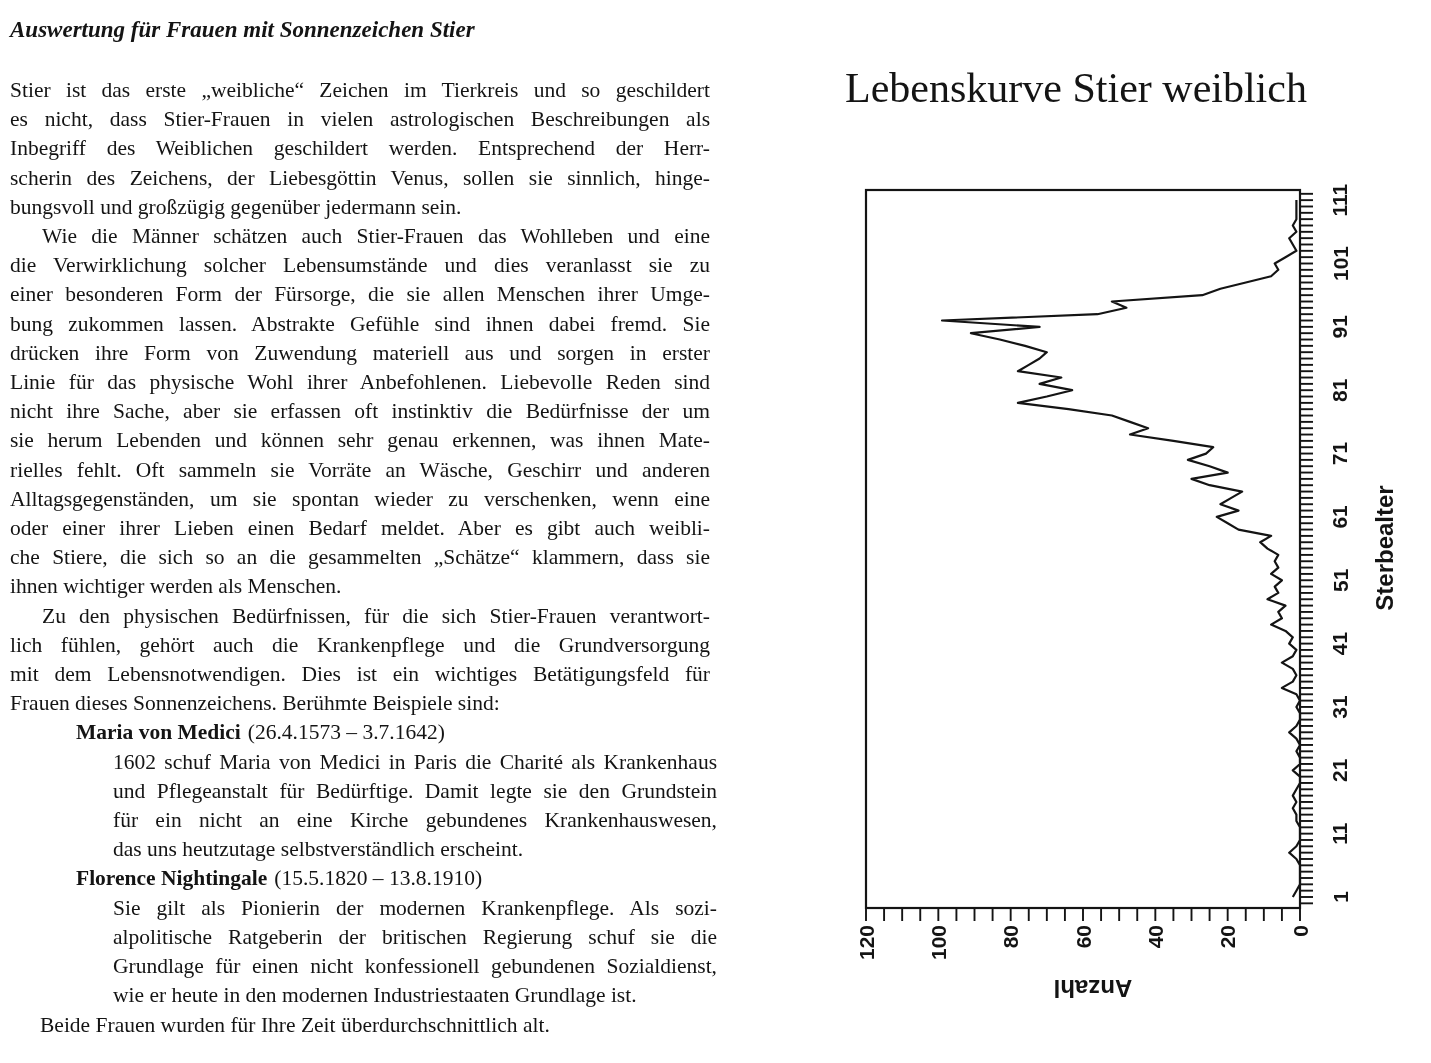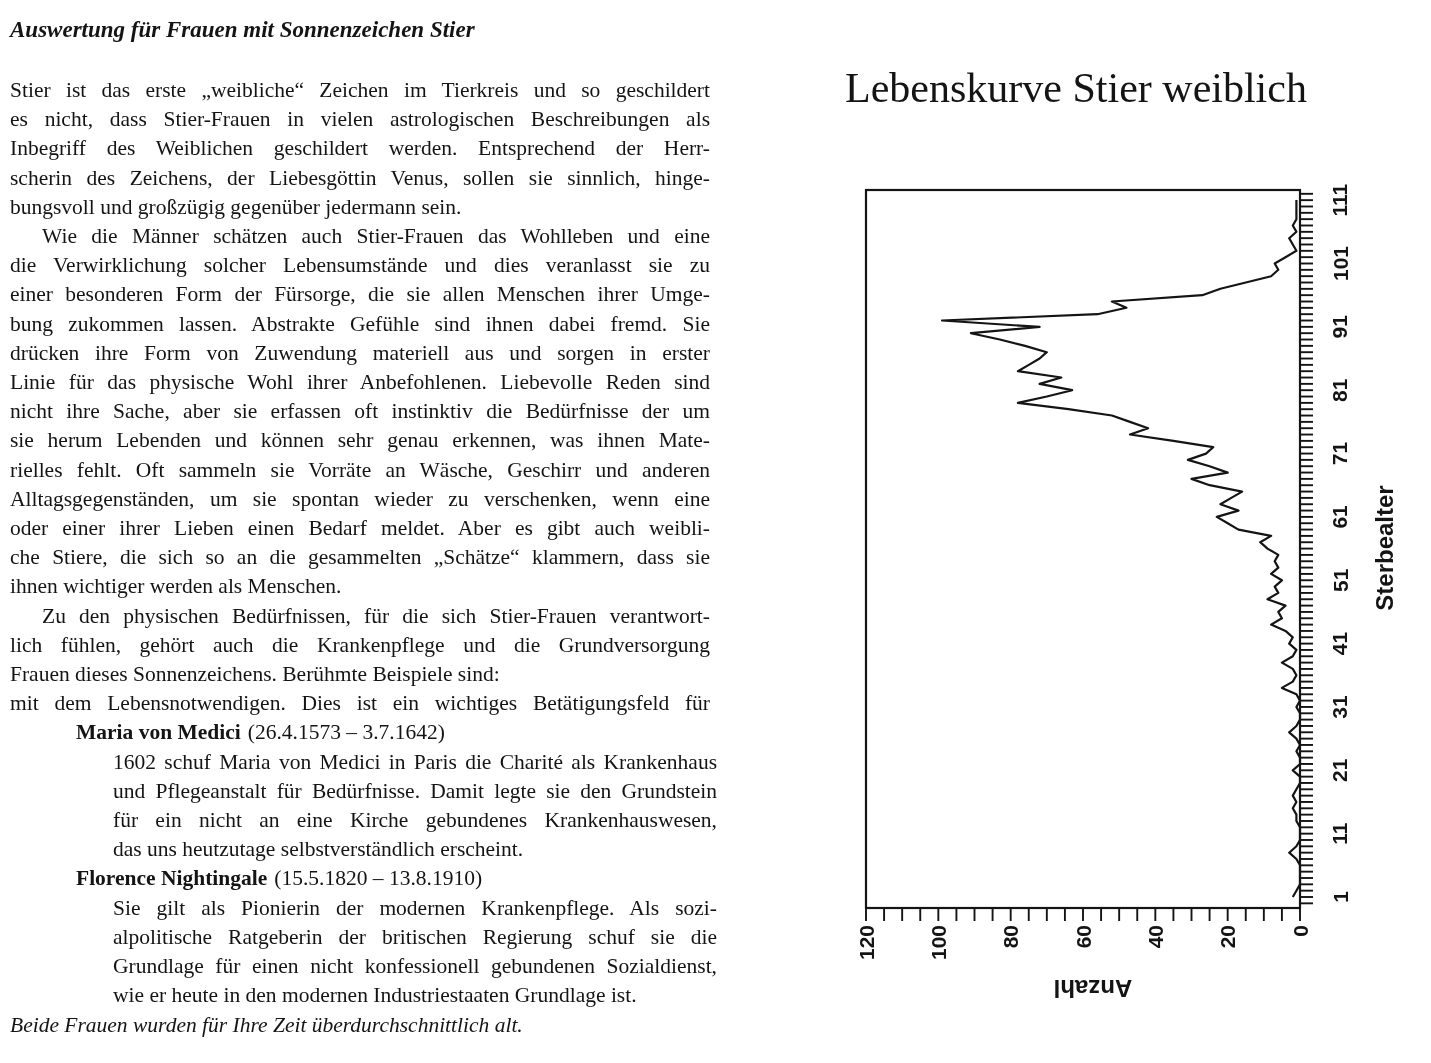--- a/index.html
+++ b/index.html
@@ -6,21 +6,21 @@
   #page{position:relative;width:1431px;height:1063px;background:#fff;color:#141414;overflow:hidden;}
   #text-col{position:absolute;left:10px;top:6px;width:700px;font-family:"Liberation Serif",serif;}
   #heading{font-size:23px;font-weight:bold;font-style:italic;margin:10px 0 32px 0;line-height:28px;}
   .body-text{font-size:21.5px;line-height:29.2px;}
   .line{text-align:justify;text-align-last:justify;white-space:normal;}
   .line.last{text-align-last:left;}
   .para.indent .line.first{text-indent:32px;}
   .person-name{margin-left:66px;line-height:29.2px;}
   .person-name .pname{font-weight:bold;margin-right:7px;}
   .person-desc{margin-left:103px;width:604px;}
-  #closing{line-height:29.2px;font-style:italic;}
+  #closing{margin-left:30px;line-height:29.2px;}
   #chart-svg{position:absolute;left:0;top:0;pointer-events:none;}
   svg text{fill:#141414;}
 </style>
 </head>
 <body>
 
 <div id="page">
 
   <div id="text-col">
     <h1 id="heading">Auswertung für Frauen mit Sonnenzeichen Stier</h1>
@@ -47,31 +47,31 @@
           <div class="line">rielles fehlt. Oft sammeln sie Vorräte an Wäsche, Geschirr und anderen</div>
           <div class="line">Alltagsgegenständen, um sie spontan wieder zu verschenken, wenn eine</div>
           <div class="line">oder einer ihrer Lieben einen Bedarf meldet. Aber es gibt auch weibli-</div>
           <div class="line">che Stiere, die sich so an die gesammelten „Schätze“ klammern, dass sie</div>
           <div class="line last">ihnen wichtiger werden als Menschen.</div>
         </div>
       <div class="para indent">
 
       <div class="line first">Zu den physischen Bedürfnissen, für die sich Stier-Frauen verantwort-</div>
           <div class="line">lich fühlen, gehört auch die Krankenpflege und die Grundversorgung</div>
+          <div class="line">mit dem Lebensnotwendigen. Dies ist ein wichtiges Betätigungsfeld für</div>
           <div class="line last">Frauen dieses Sonnenzeichens. Berühmte Beispiele sind:</div>
-          <div class="line">mit dem Lebensnotwendigen. Dies ist ein wichtiges Betätigungsfeld für</div>
         </div>
 
       <div class="person-name">
         <span class="pname">Maria von Medici</span><span>(26.4.1573 – 3.7.1642)</span>
       </div>
       <div class="person-desc">
 
       <div class="line first">1602 schuf Maria von Medici in Paris die Charité als Krankenhaus</div>
-          <div class="line">und Pflegeanstalt für Bedürfnisse. Damit legte sie den Grundstein</div>
+          <div class="line">und Pflegeanstalt für Bedürftige. Damit legte sie den Grundstein</div>
           <div class="line">für ein nicht an eine Kirche gebundenes Krankenhauswesen,</div>
           <div class="line last">das uns heutzutage selbstverständlich erscheint.</div>
         </div>
 
       <div class="person-name">
         <span class="pname">Florence Nightingale</span><span>(15.5.1820 – 13.8.1910)</span>
       </div>
       <div class="person-desc">
 
       <div class="line first">Sie gilt als Pionierin der modernen Krankenpflege. Als sozi-</div>

